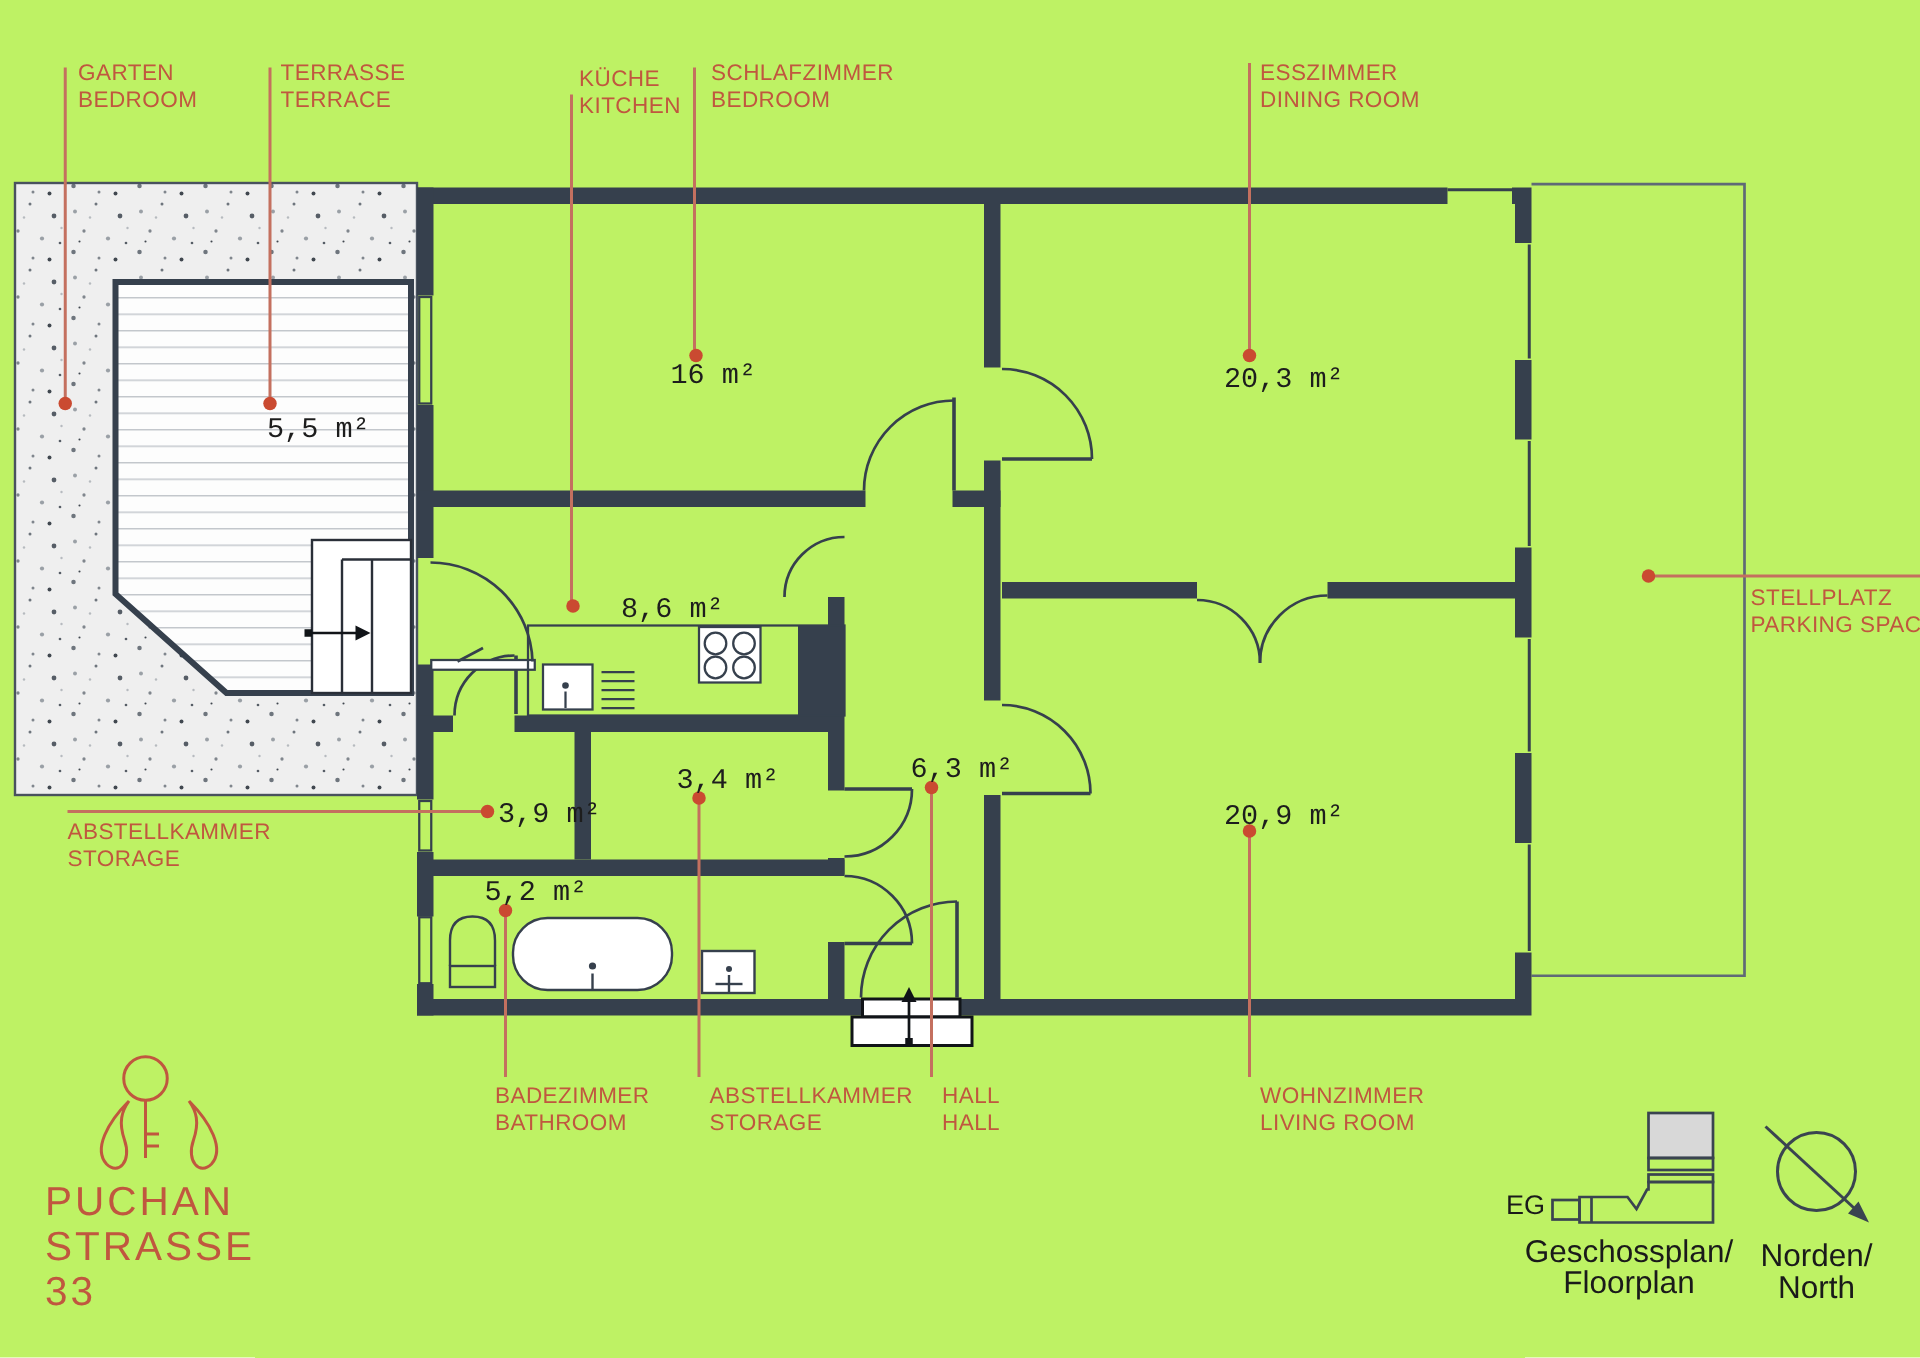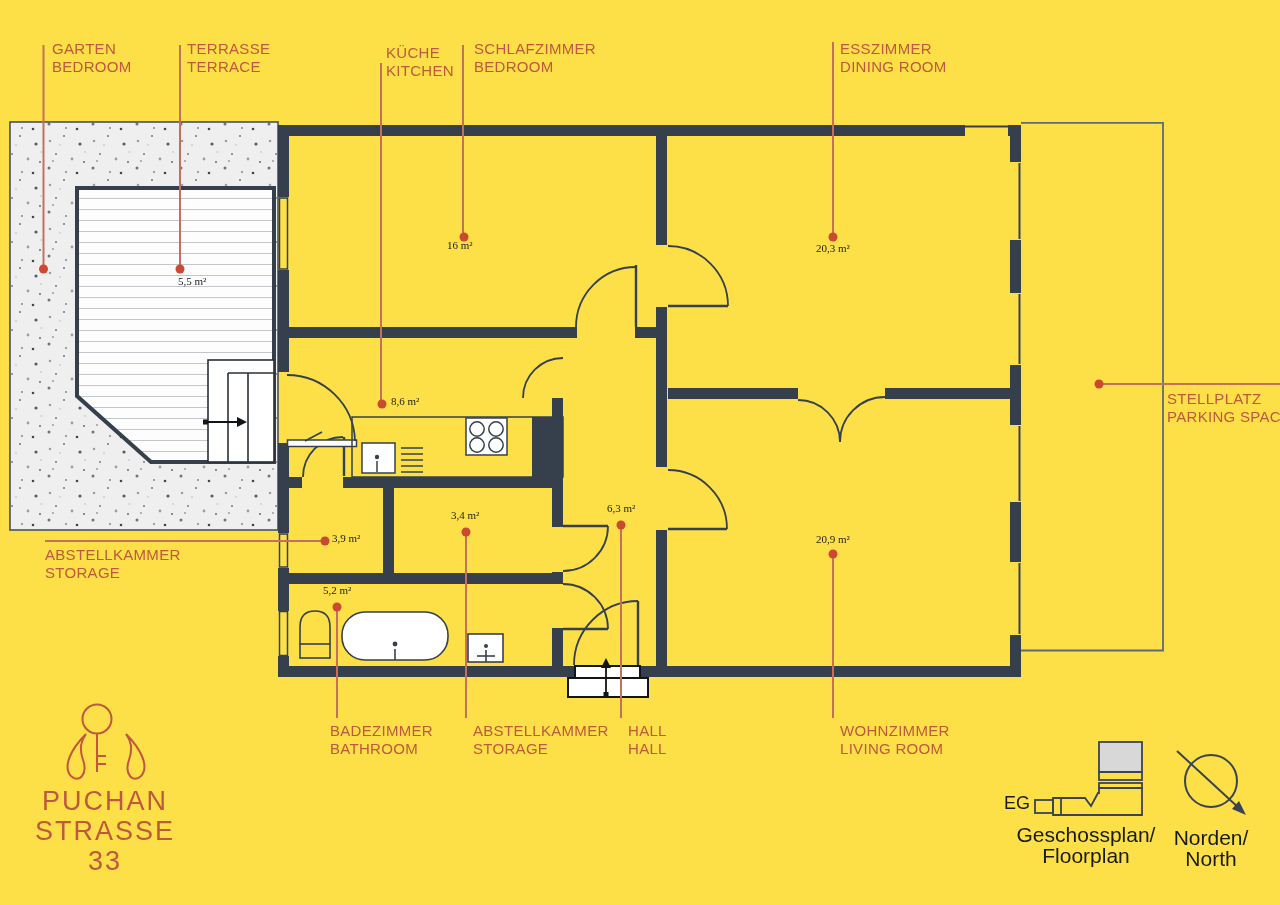--- a/index.html
+++ b/index.html
@@ -1,22 +1,22 @@
 <!DOCTYPE html>
 <html><head>
 <meta charset="utf-8">
 <style>
   html,body{margin:0;padding:0;background:#ffffff;}
-  #stage{position:relative;width:1280px;height:905px;background:#fde047;overflow:hidden;
+  #stage{position:relative;width:1280px;height:905px;background:#bef264;overflow:hidden;
          font-family:"Liberation Sans", sans-serif;}
   #planSvg{position:absolute;left:0;top:0;}
   .callout{position:absolute;color:#c0573f;font-size:15px;line-height:18px;letter-spacing:.3px;white-space:nowrap;}
   .callout span{display:block;}
-  .area{position:absolute;color:#1d1d1d;font-size:11px;font-family:Liberation Serif, serif;white-space:nowrap;}
-  .logo-text{position:absolute;left:30px;top:786px;width:150px;text-align:center;color:#c0573f;
+  .area{position:absolute;color:#1d1d1d;font-size:19px;font-family:Liberation Mono, monospace;white-space:nowrap;}
+  .logo-text{position:absolute;left:30px;top:786px;width:150px;color:#c0573f;
              font-weight:200;font-size:27px;line-height:30px;letter-spacing:2px;}
   .logo-text span{display:block;}
   .legend-label{position:absolute;color:#1a1a1a;font-size:21px;line-height:21px;text-align:center;}
   .legend-label span{display:block;}
   .eg-label{position:absolute;color:#1a1a1a;font-size:18px;}
 </style>
 </head>
 <body>
 
 <div id="stage">
@@ -320,21 +320,21 @@
     <span>HALL</span>
   </div>
   <div class="callout" style="left:840px;top:722px">
     <span>WOHNZIMMER</span>
     <span>LIVING ROOM</span>
   </div>
 
   <div class="area" style="left:447px;top:239px">16 m²</div>
   <div class="area" style="left:816px;top:242px">20,3 m²</div>
   <div class="area" style="left:178px;top:275px">5,5 m²</div>
-  <div class="area" style="left:391px;top:395px">8,6 m²</div>
+  <div class="area" style="left:414px;top:395px">8,6 m²</div>
   <div class="area" style="left:332px;top:532px">3,9 m²</div>
   <div class="area" style="left:451px;top:509px">3,4 m²</div>
   <div class="area" style="left:607px;top:502px">6,3 m²</div>
   <div class="area" style="left:816px;top:533px">20,9 m²</div>
   <div class="area" style="left:323px;top:584px">5,2 m²</div>
 
   <div class="logo-text">
     <span>PUCHAN</span>
     <span>STRASSE</span>
     <span>33</span>

